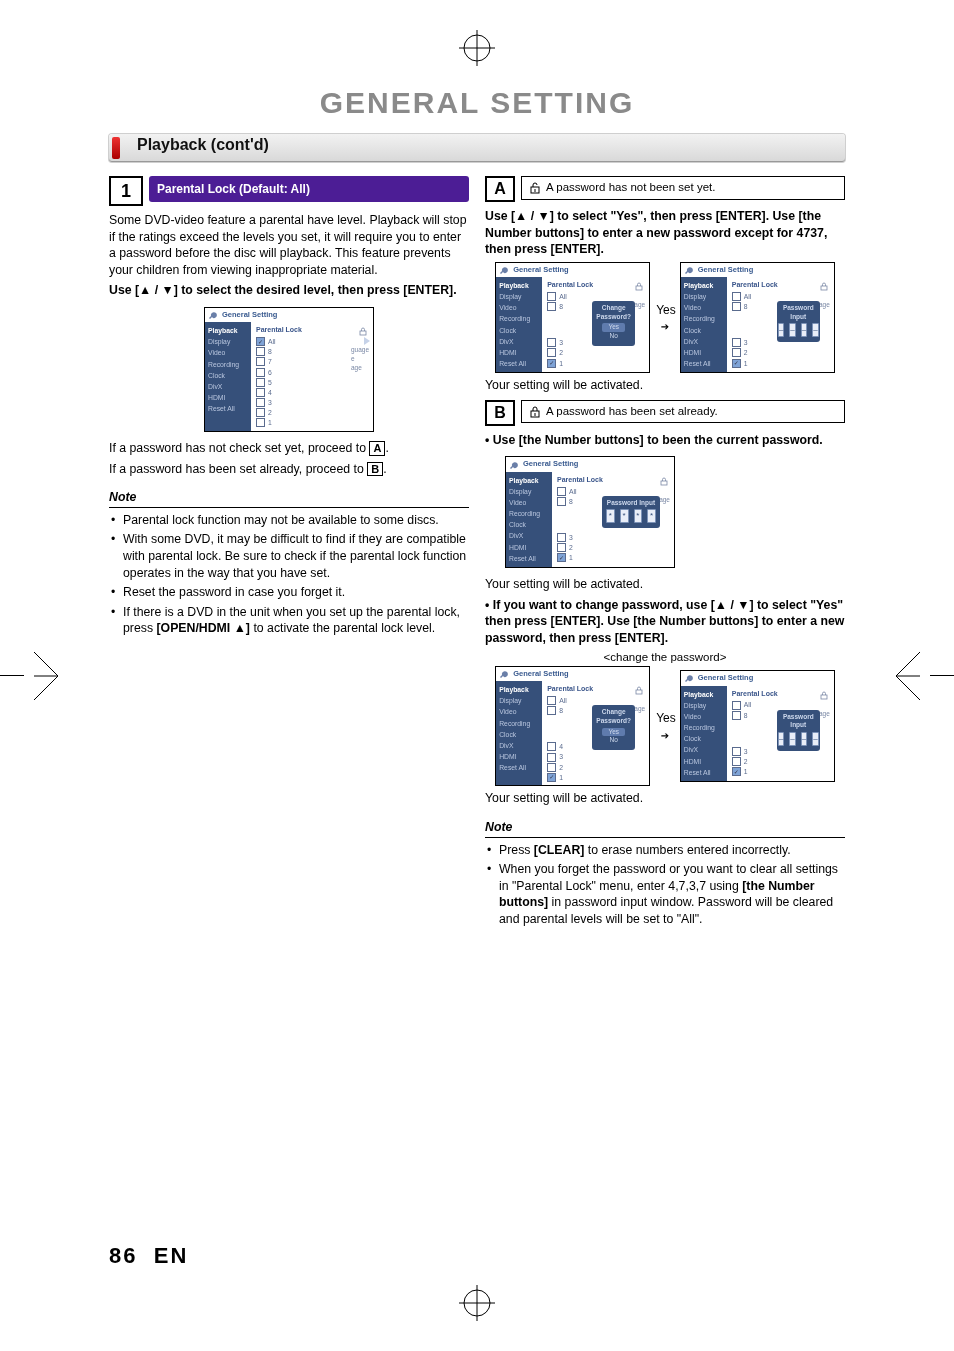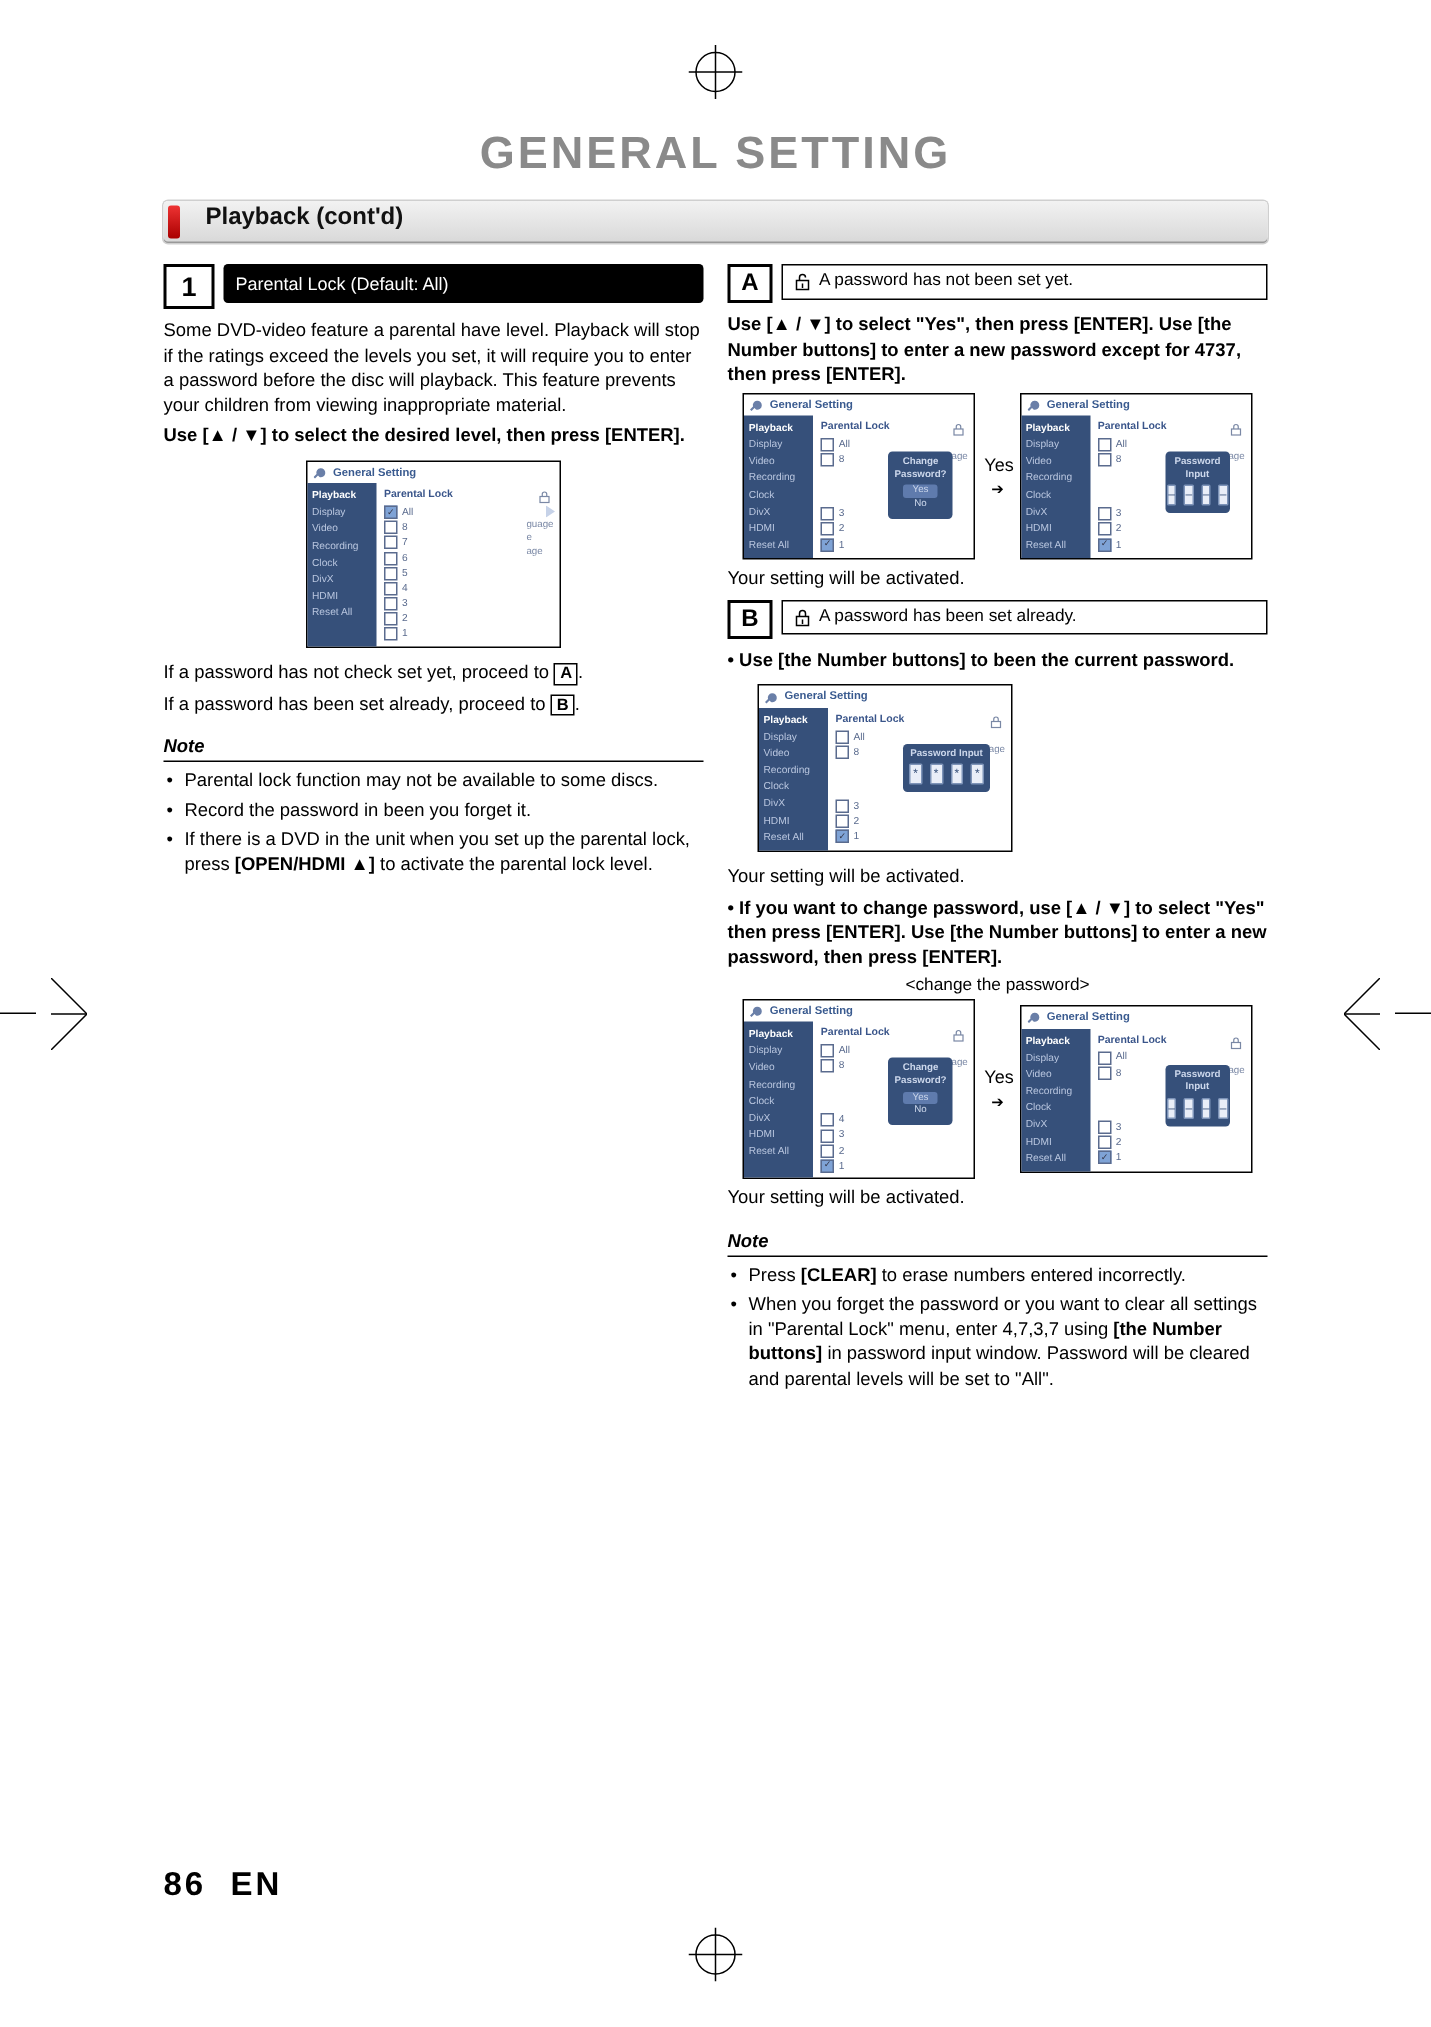--- a/index.html
+++ b/index.html
@@ -106,23 +106,23 @@
     display: flex;
     align-items: center;
     justify-content: center;
     font-weight: 900;
     font-size: 18px;
     background: #fff;
   }
   .big-box.letter { width: 26px; height: 22px; font-size: 16px; }
   .black-pill {
     flex: 1;
-    background: #000000;
+    background: #4c1d95;
     color: #fff;
-    font-weight: 400;
+    font-weight: 700;
     font-size: 12px;
     padding: 5px 8px;
     border-radius: 3px;
   }
   .gray-pill {
     flex: 1;
     border: 1px solid #000;
     font-size: 11.5px;
     padding: 3px 6px;
     display: flex;
@@ -444,21 +444,22 @@
         <p>
           <span>If a password has not check set yet, proceed to</span> <span class="ref-box">A</span>.
         </p>
         <p>
           <span>If a password has been set already, proceed to</span> <span class="ref-box">B</span>.
         </p>
 
         <div class="note-head">Note</div>
         <ul class="note-list">
           <li>Parental lock function may not be available to some discs.</li>
-          <li>Record the password in been you forget it.</li>
+          <li>With some DVD, it may be difficult to find if they are compatible with parental lock. Be sure to check if the parental lock function operates in the way that you have set.</li>
+          <li>Reset the password in case you forget it.</li>
           <li>If there is a DVD in the unit when you set up the parental lock, press <span class="bold">[OPEN/HDMI ▲]</span> to activate the parental lock level.</li>
         </ul>
       </div>
 
       <div class="col">
 
         <div class="step-row">
           <div class="big-box letter">A</div>
           <div class="gray-pill">
             <svg class="padlock" viewBox="0 0 14 14">

